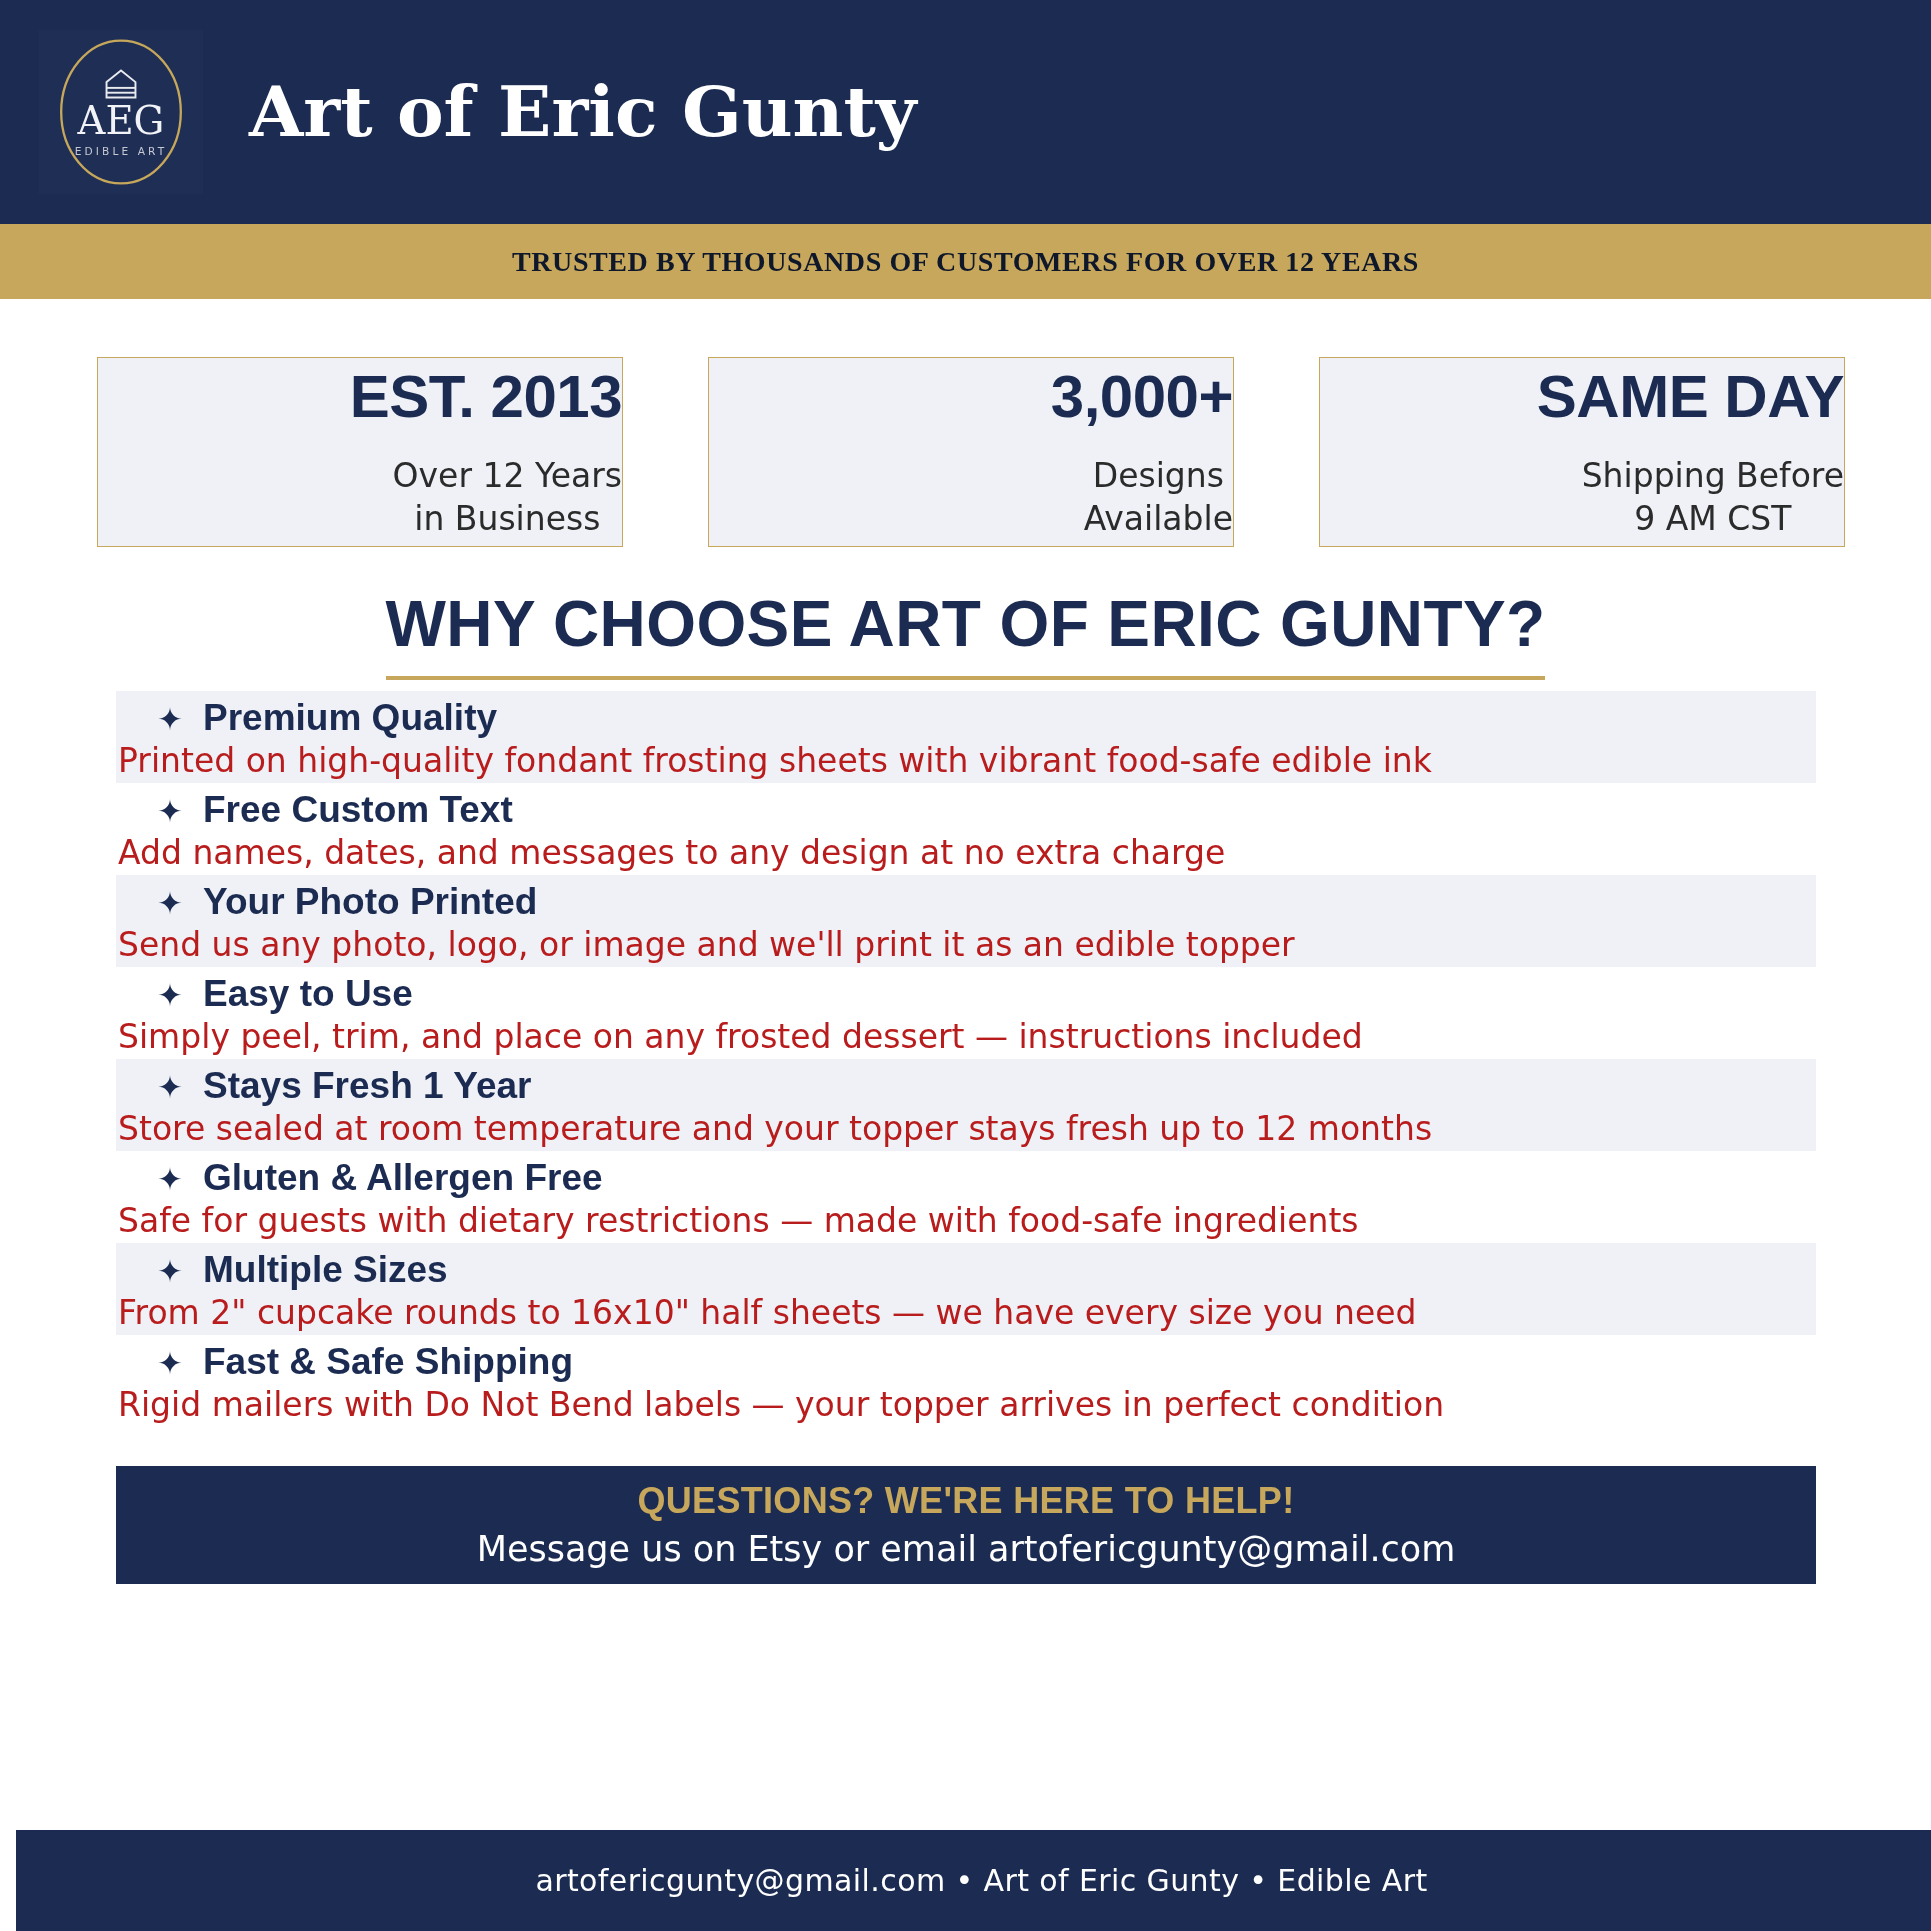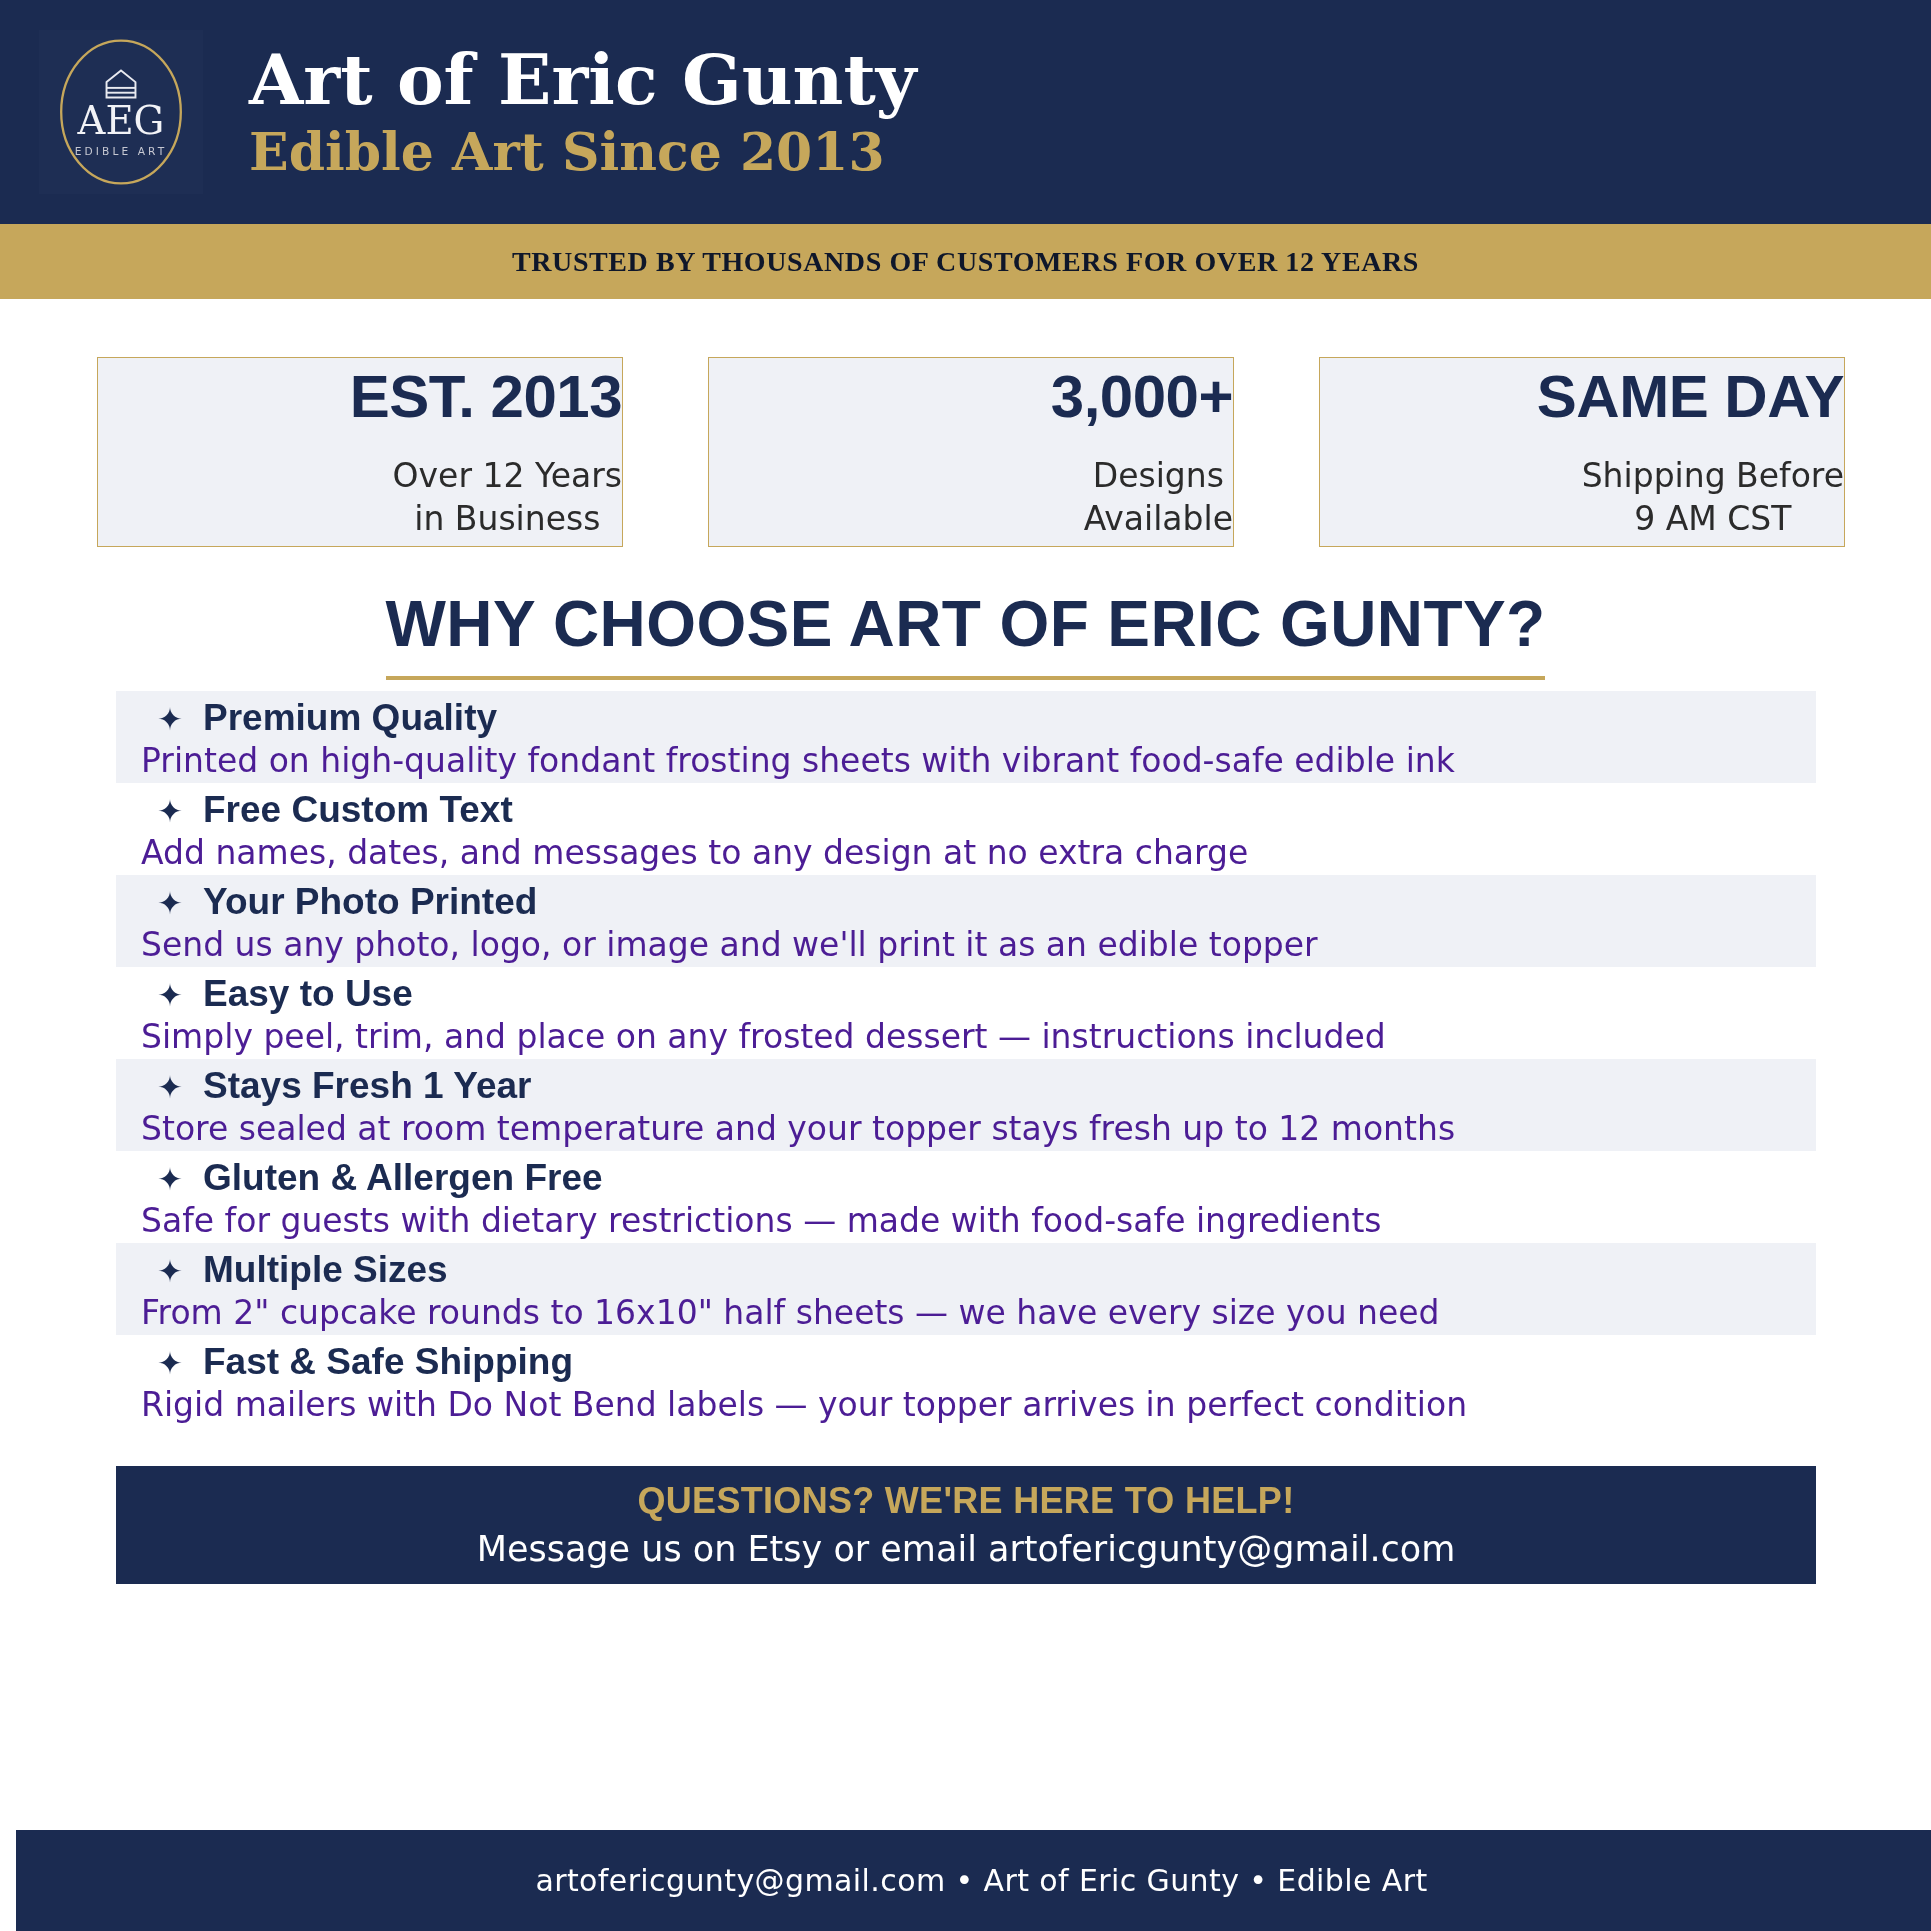--- a/index.html
+++ b/index.html
@@ -179,23 +179,23 @@
     font-weight: bold;
     font-size: 37px;
     color: #1b2b51;
     line-height: 1.05;
     white-space: nowrap;
   }
   .feature-desc {
     font-family: "DejaVu Sans", sans-serif;
     font-weight: normal;
     font-size: 33px;
-    color: #4c1d95;
+    color: #b91c1c;
     line-height: 1.12;
-    padding-left: 25px;
+    padding-left: 2px;
     margin-top: 5.8px;
     white-space: nowrap;
   }
 
   
   .cta {
     position: absolute;
     left: 116px; top: 1466px;
     width: 1700px;
     height: 118px;
@@ -255,21 +255,20 @@
           <path d="M70 54 L85 42 L100 54 L100 70 L70 70 Z"></path>
           <path d="M70 60 L100 60"></path>
           <path d="M70 65 L100 65"></path>
         </g>
         <text x="85" y="108" text-anchor="middle" font-family="DejaVu Serif, serif" font-size="40" fill="#f2f3f7">AEG</text>
         <text x="85" y="130" text-anchor="middle" font-family="DejaVu Sans, sans-serif" font-size="11" letter-spacing="3.2" fill="#c6c8d2">EDIBLE ART</text>
       </svg>
     </div>
     <div class="header-text">
       <div class="brand-title">Art of Eric Gunty</div>
-      <div class="brand-tagline">Edible Art Since 2013</div>
     </div>
   </div>
 
   <div class="trust-banner">
     <div class="trust-banner-text">TRUSTED BY THOUSANDS OF CUSTOMERS FOR OVER 12 YEARS</div>
   </div>
 
   <div class="stats">
     <div class="stat-box">
       <div class="stat-value">EST. 2013</div>

